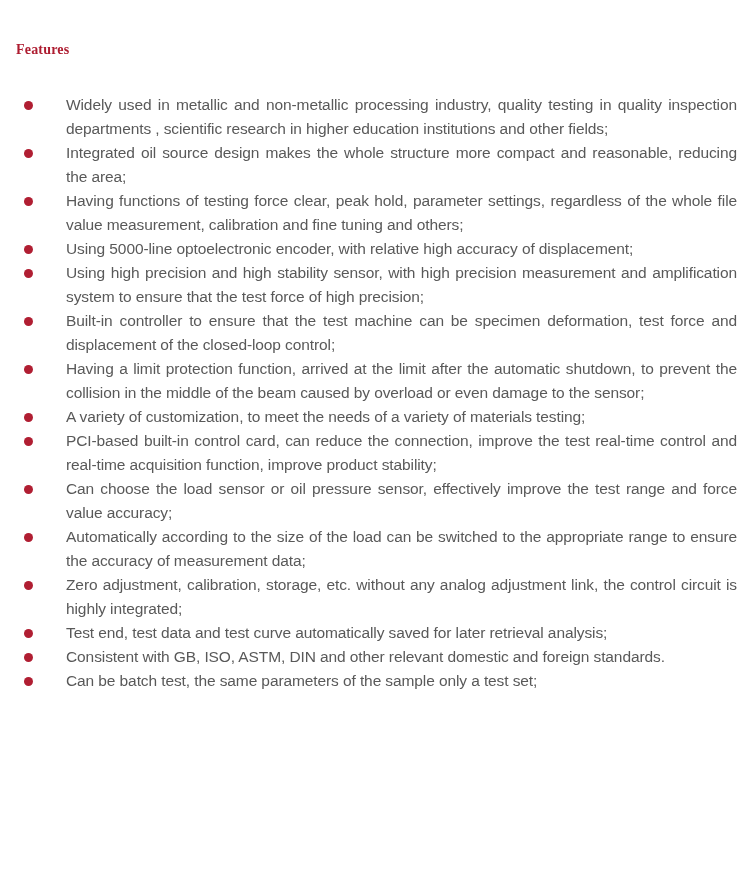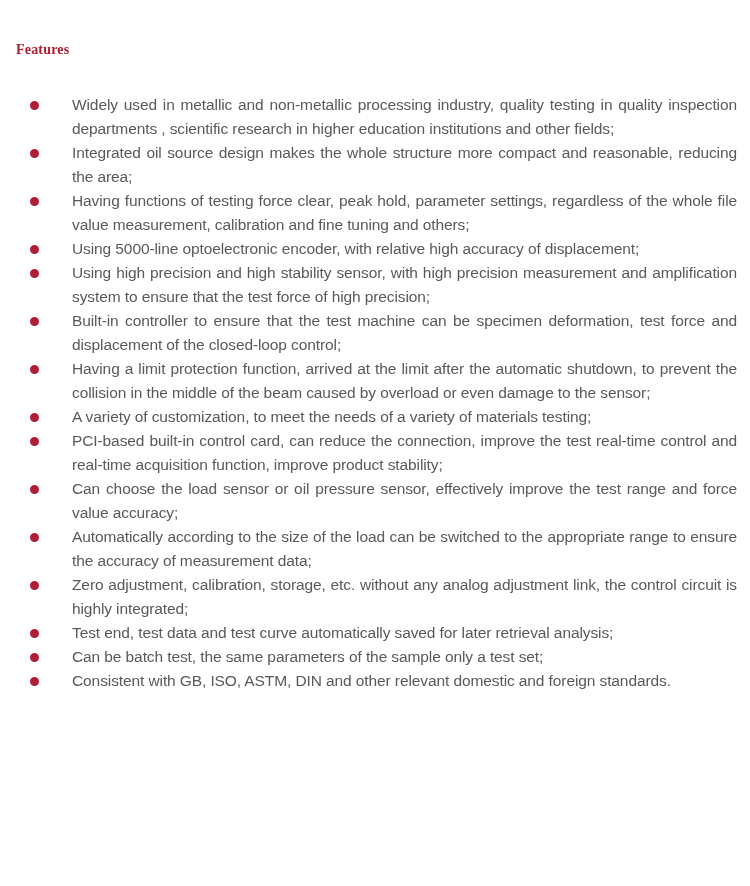--- a/index.html
+++ b/index.html
@@ -22,21 +22,21 @@
     font-weight: 700;
     font-size: 14px;
     color: #ae1c30;
     margin: 0;
     padding: 42px 0 0 16px;
     letter-spacing: 0.2px;
   }
   .features-list {
     list-style: none;
     margin: 35px 0 0 0;
-    padding: 0 13px 24px 12px;
+    padding: 0 13px 24px 6px;
   }
   .feature-item {
     position: relative;
     padding: 0 0 0 60px;
     text-align: justify;
     font-size: 15.5px;
     line-height: 24px;
     letter-spacing: -0.1px;
     color: #595959;
   }
@@ -103,20 +103,20 @@
     <li class="feature-item">
       <span class="bullet"></span>
       <span>Zero adjustment, calibration, storage, etc. without any analog adjustment link, the control circuit is highly integrated;</span>
     </li>
     <li class="feature-item">
       <span class="bullet"></span>
       <span>Test end, test data and test curve automatically saved for later retrieval analysis;</span>
     </li>
     <li class="feature-item">
       <span class="bullet"></span>
-      <span>Can be batch test, the same parameters of the sample only a test set;</span>
+      <span>Consistent with GB, ISO, ASTM, DIN and other relevant domestic and foreign standards.</span>
     </li>
     <li class="feature-item">
       <span class="bullet"></span>
-      <span>Consistent with GB, ISO, ASTM, DIN and other relevant domestic and foreign standards.</span>
+      <span>Can be batch test, the same parameters of the sample only a test set;</span>
     </li>
   </ul>
 </div>
 
 </body></html>

